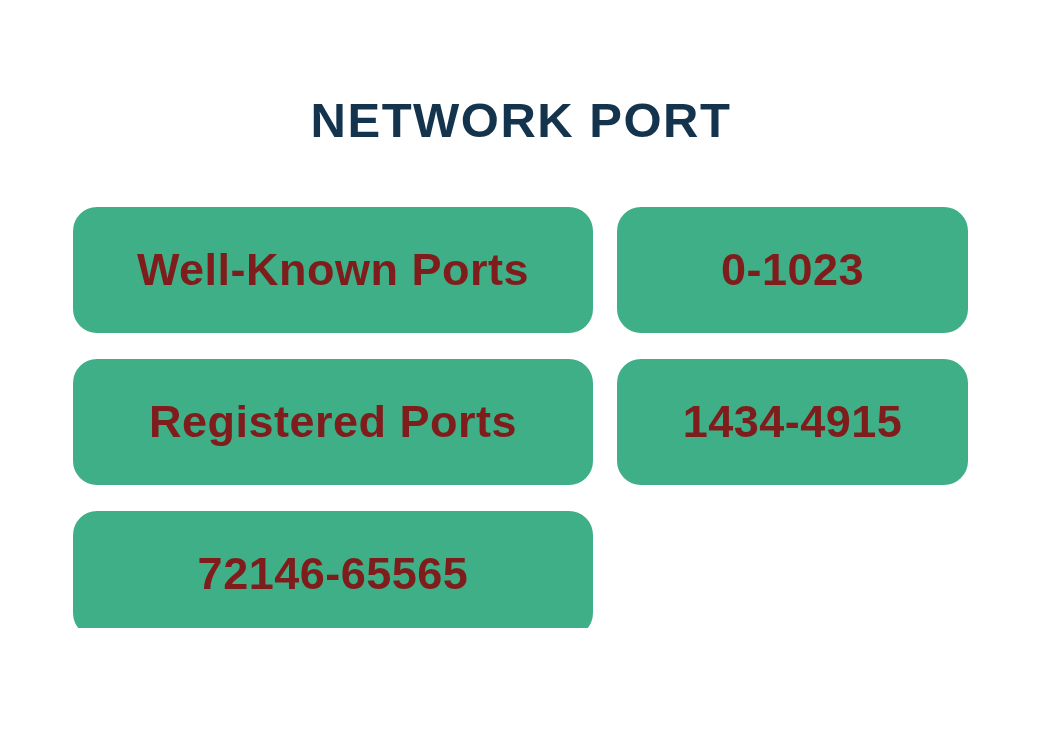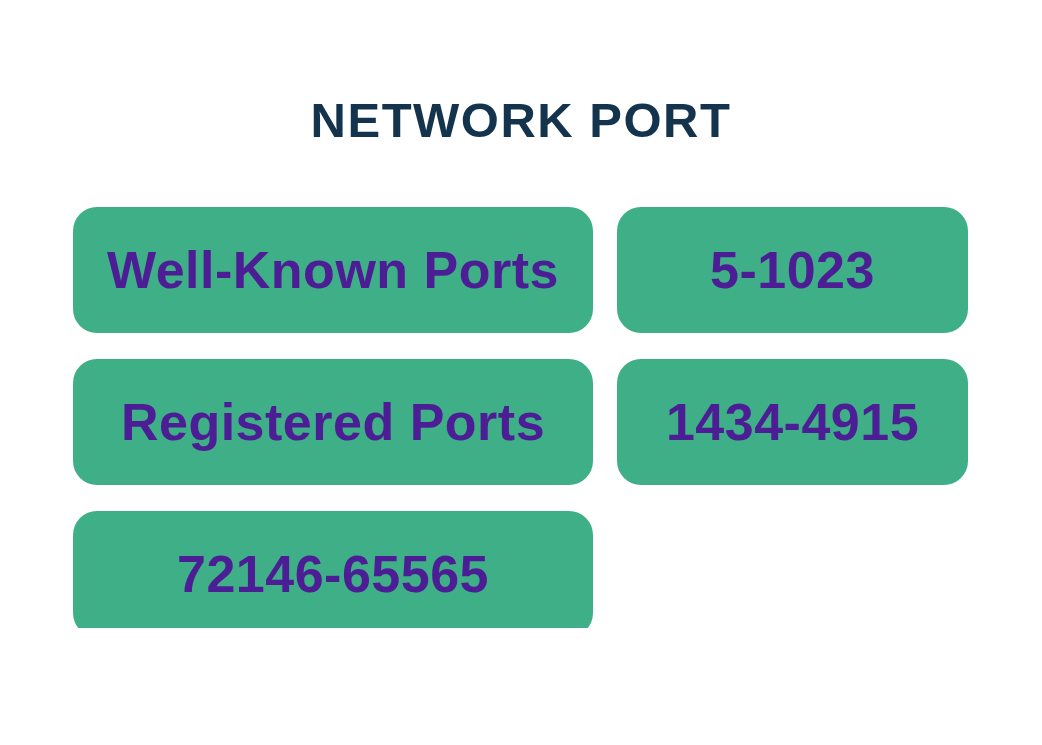--- a/index.html
+++ b/index.html
@@ -36,41 +36,41 @@
     grid-auto-rows: 126px;
     column-gap: 24px;
     row-gap: 26px;
   }
   .box {
     background: var(--green, #3eaf86);
     border-radius: 24px;
     display: flex;
     align-items: center;
     justify-content: center;
-    color: #4c1d95;
-    font-size: 52px;
+    color: #7f1d1d;
+    font-size: 45px;
     font-weight: 700;
     letter-spacing: 0.5px;
     text-align: center;
   }
 </style>
 </head>
 <body>
 
 <div id="canvas">
 
   <div class="title">NETWORK PORT</div>
 
   <div class="grid">
 
     <div class="box">
       <span>Well-Known Ports</span>
     </div>
     <div class="box">
-      <span>5-1023</span>
+      <span>0-1023</span>
     </div>
 
     <div class="box">
       <span>Registered Ports</span>
     </div>
     <div class="box">
       <span>1434-4915</span>
     </div>
 
     <div class="box">

